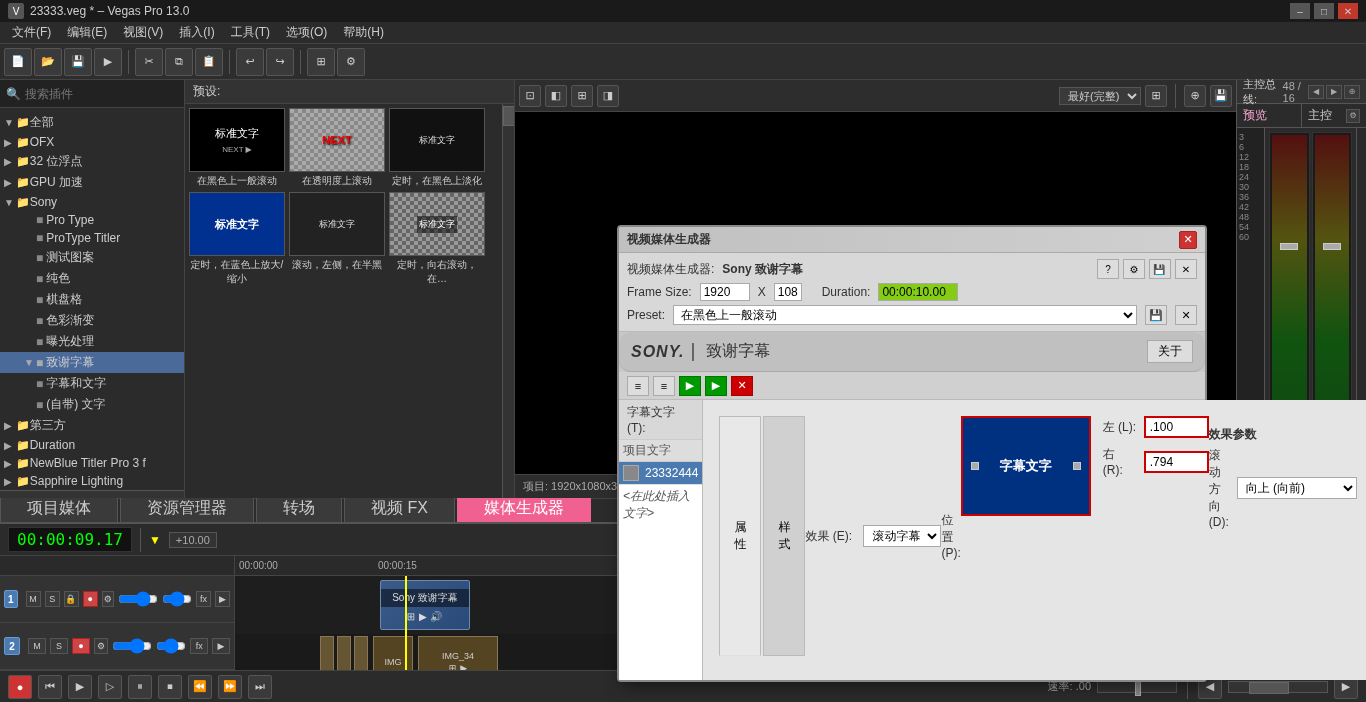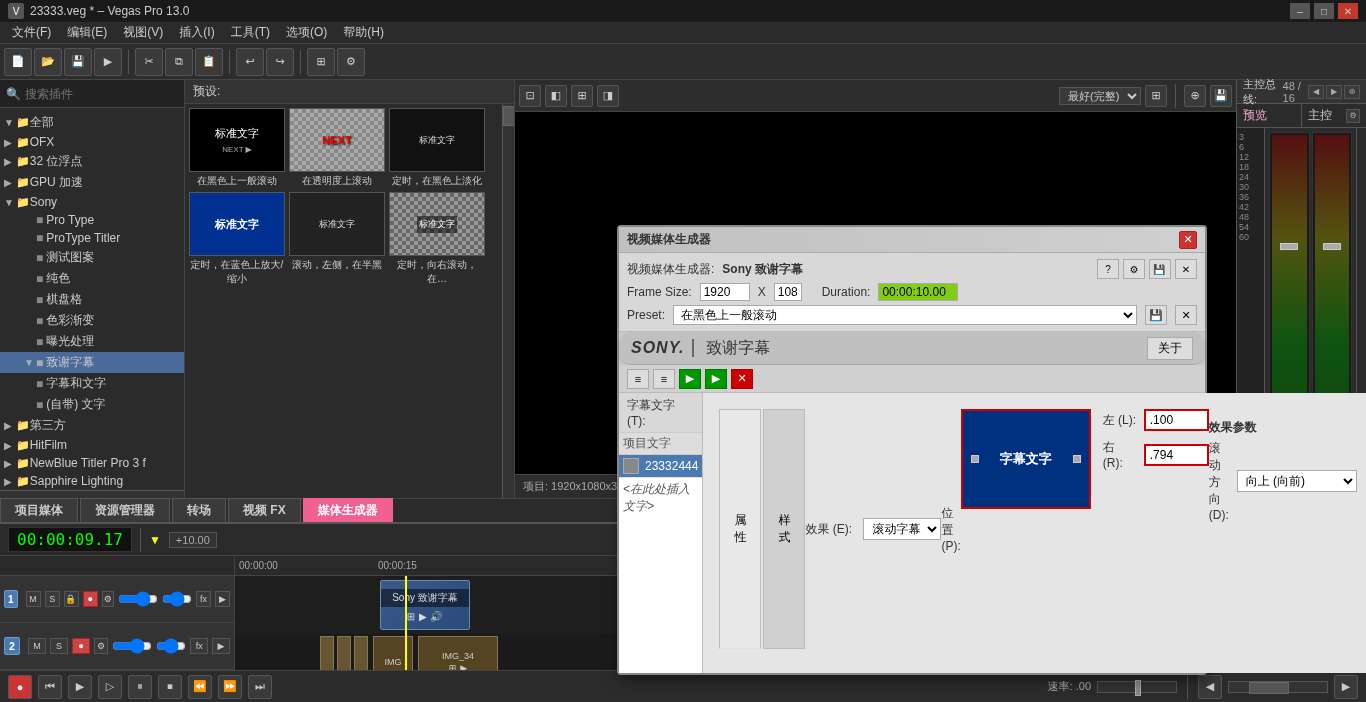--- a/index.html
+++ b/index.html
@@ -43,21 +43,21 @@
     .preset-footer { height: 24px; background: #333; border-top: 1px solid #444; display: flex; align-items: center; padding: 0 8px; font-size: 11px; color: #aaa; }
 
     
     .preview-panel { flex: 1; background: #1a1a1a; display: flex; flex-direction: column; }
     .preview-toolbar { height: 32px; background: #2d2d2d; display: flex; align-items: center; padding: 0 4px; border-bottom: 1px solid #444; gap: 4px; }
     .preview-screen { flex: 1; background: #000; display: flex; align-items: center; justify-content: center; }
     .preview-info { height: 24px; background: #2d2d2d; display: flex; align-items: center; padding: 0 8px; font-size: 11px; color: #aaa; border-top: 1px solid #444; }
 
     
     .bottom-tabs { height: 24px; background: #2b2b2b; display: flex; align-items: flex-end; border-top: 1px solid #444; }
-    .tab-item { padding: 3px 14px; background: #3a3a3a; border: 1px solid #555; border-bottom: none; color: #ccc; font-size: 12px; cursor: pointer; margin-right: 2px; font-weight: bold; }
+    .tab-item { padding: 3px 26px; background: #3a3a3a; border: 1px solid #555; border-bottom: none; color: #ccc; font-size: 16px; cursor: pointer; margin-right: 2px; }
     .tab-item.active { background: #f06090; color: #fff; border-color: #f06090; }
 
     
     .timeline { height: 180px; background: #2b2b2b; border-top: 2px solid #555; display: flex; flex-direction: column; }
     .timeline-track-header { height: 58px; background: #333; border-bottom: 1px solid #444; display: flex; align-items: center; padding: 0 4px; gap: 4px; }
     .timeline-controls { height: 32px; background: #2b2b2b; display: flex; align-items: center; padding: 0 8px; gap: 6px; border-top: 1px solid #444; }
     .ctrl-btn { width: 24px; height: 24px; background: #3a3a3a; border: 1px solid #555; color: #ccc; cursor: pointer; display: flex; align-items: center; justify-content: center; font-size: 11px; border-radius: 2px; }
 
     
     .dialog-overlay { position: fixed; top: 0; left: 0; width: 100%; height: 100%; pointer-events: none; }
@@ -206,21 +206,21 @@
         <span style="margin-left:3px;">(自带) 文字</span>
       </div>
       <div class="tree-item">
         <span class="tree-expand">▶</span>
         <span class="tree-folder-icon">📁</span>
         <span>第三方</span>
       </div>
       <div class="tree-item">
         <span class="tree-expand">▶</span>
         <span class="tree-folder-icon">📁</span>
-        <span>HitFilm</span>
+        <span>Duration</span>
       </div>
       <div class="tree-item">
         <span class="tree-expand">▶</span>
         <span class="tree-folder-icon">📁</span>
         <span>NewBlue Titler Pro 3 f</span>
       </div>
       <div class="tree-item">
         <span class="tree-expand">▶</span>
         <span class="tree-folder-icon">📁</span>
         <span>Sapphire Lighting</span>
@@ -533,21 +533,21 @@
         <select style="flex:1;border:1px solid #aaa;background:#fff;font-size:12px;padding:1px 3px;">
           <option>在黑色上一般滚动</option>
         </select>
         <button style="width:22px;height:20px;background:#ddd;border:1px solid #aaa;font-size:11px;cursor:pointer;">💾</button>
         <button style="width:22px;height:20px;background:#ddd;border:1px solid #aaa;font-size:11px;cursor:pointer;">✕</button>
       </div>
     </div>
 
     <div style="background:#c8c8c8;">
 
-      <div style="height:33px;background:#c0c0c0;display:flex;align-items:center;padding:0 12px;gap:12px;border-bottom:1px solid #aaa;border-radius:12px;">
+      <div style="height:40px;background:#c0c0c0;display:flex;align-items:center;padding:0 12px;gap:12px;border-bottom:1px solid #aaa;border-radius:12px;">
         <span style="font-size:16px;font-weight:bold;color:#333;font-style:italic;letter-spacing:1px;border-right:2px solid #666;padding-right:8px;">SONY.</span>
         <span style="font-size:16px;color:#333;">致谢字幕</span>
         <button style="margin-left:auto;padding:2px 10px;background:#ddd;border:1px solid #aaa;font-size:12px;cursor:pointer;">关于</button>
       </div>
 
       <div style="height:28px;background:#d0d0d0;display:flex;align-items:center;padding:0 8px;gap:4px;border-bottom:1px solid #bbb;">
         <button style="width:22px;height:20px;background:#ddd;border:1px solid #aaa;font-size:11px;cursor:pointer;">≡</button>
         <button style="width:22px;height:20px;background:#ddd;border:1px solid #aaa;font-size:11px;cursor:pointer;">≡</button>
         <button style="width:22px;height:20px;background:#009900;border:1px solid #007700;color:#fff;font-size:11px;cursor:pointer;">▶</button>
         <button style="width:22px;height:20px;background:#009900;border:1px solid #007700;color:#fff;font-size:11px;cursor:pointer;">▶</button>

